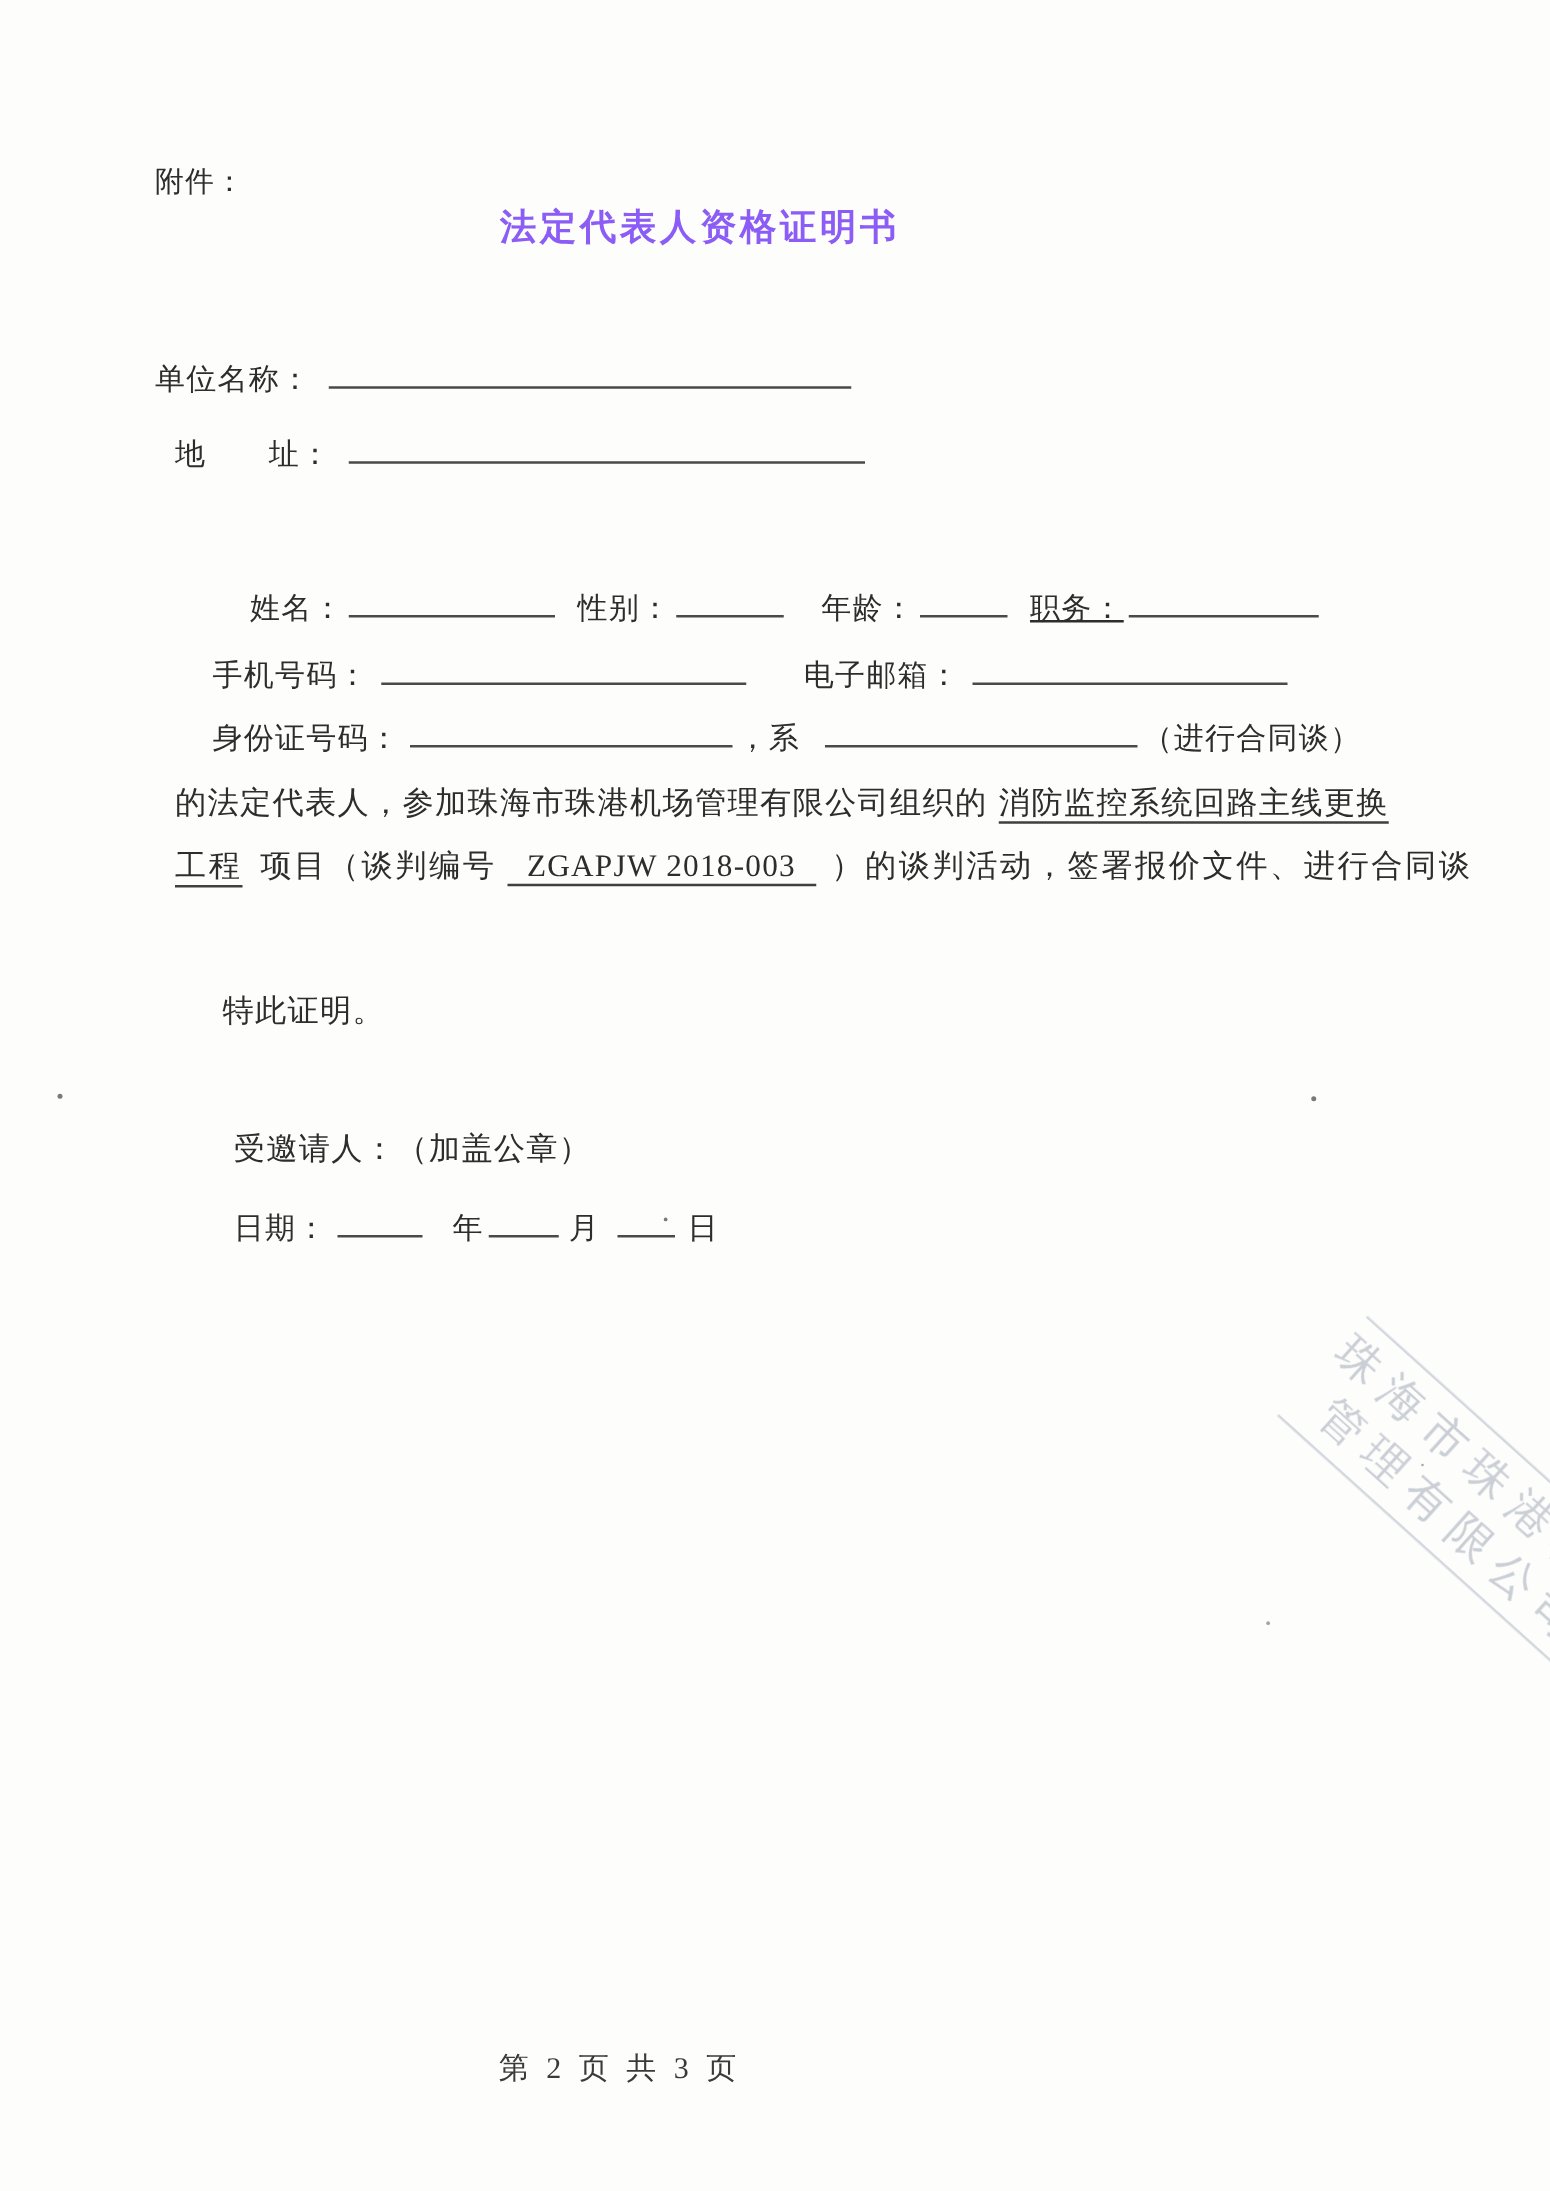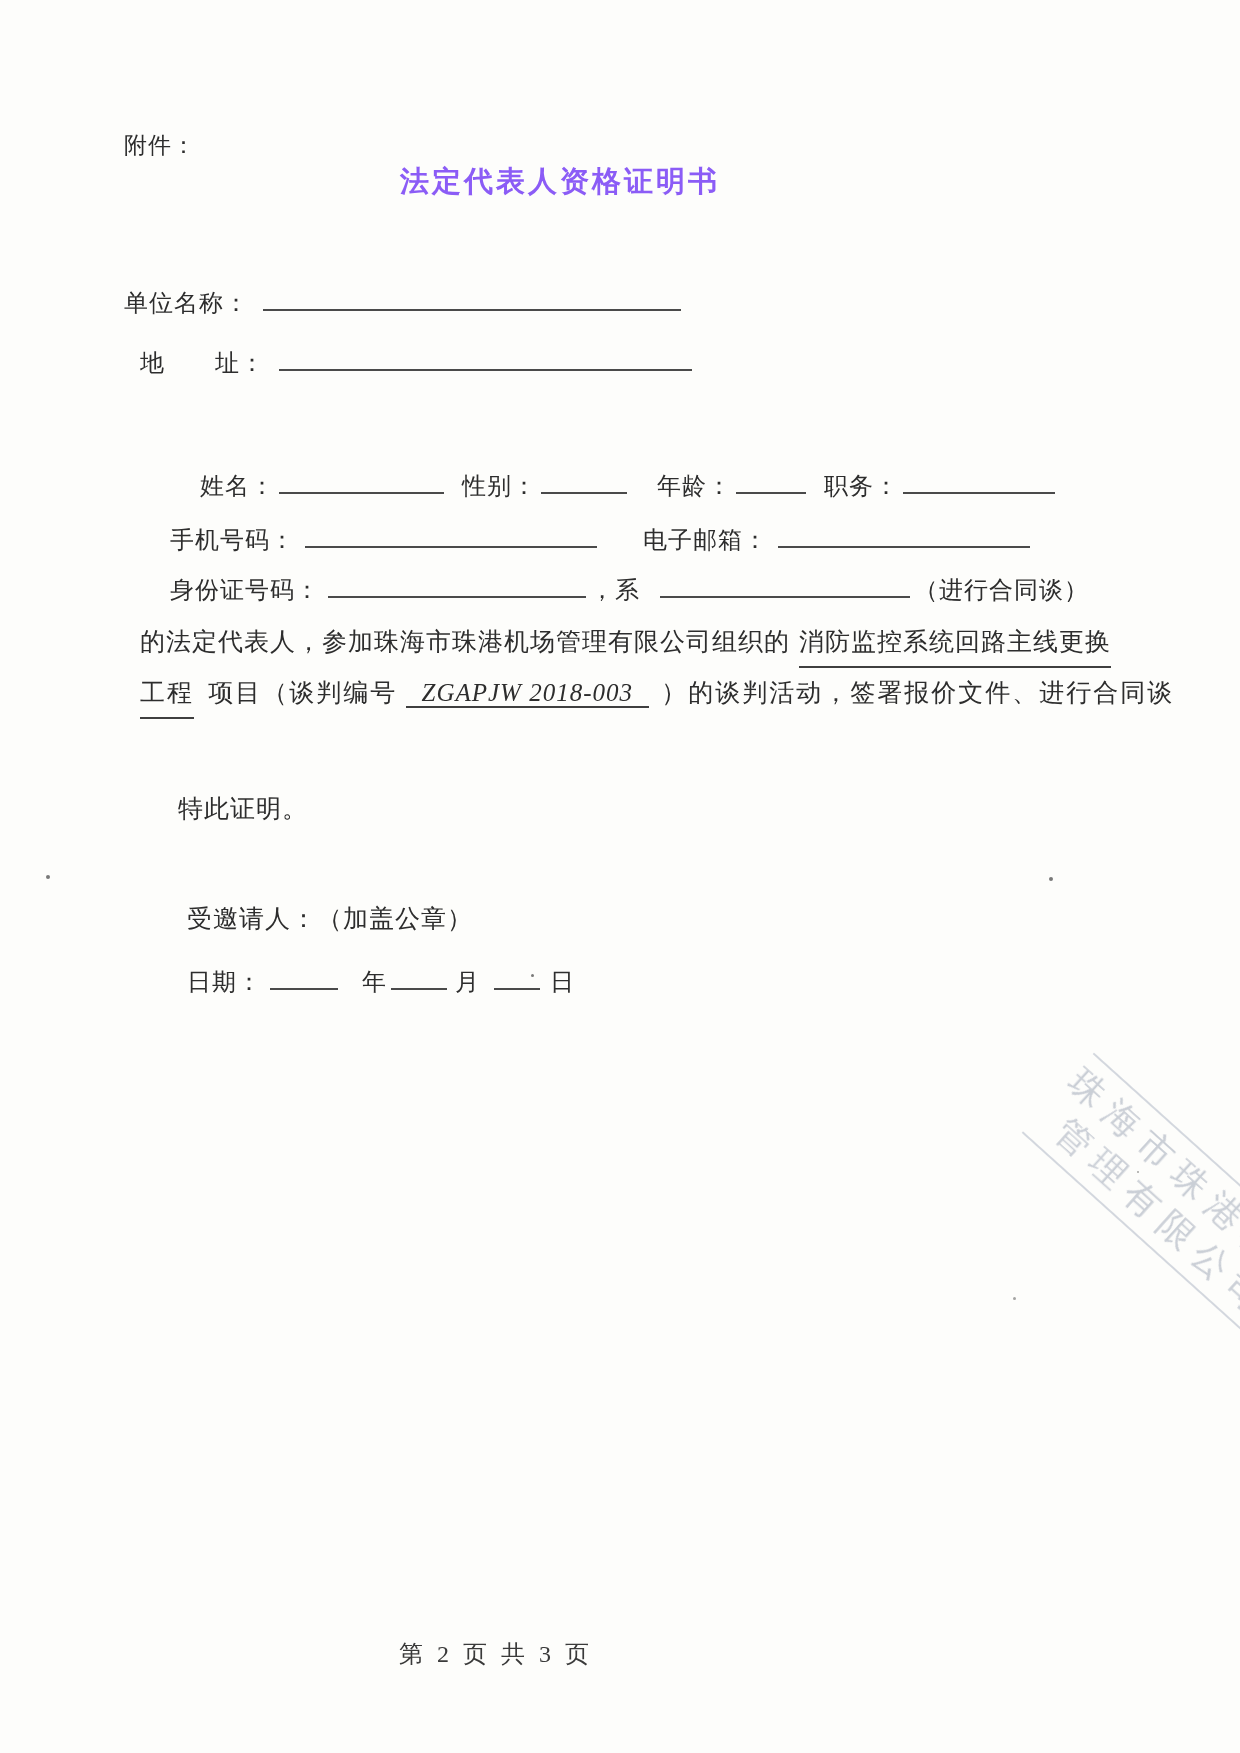--- a/index.html
+++ b/index.html
@@ -16,21 +16,21 @@
   .att{left:124px;top:130px;font-size:23px;letter-spacing:1px;}
   .title{
     left:0;top:162px;width:1120px;text-align:center;
     font-size:29px;font-weight:bold;letter-spacing:3px;color:#8b5cf6;
   }
   .lbl{font-size:24px;letter-spacing:1px;}
   .blank{
     display:inline-block;height:26px;vertical-align:baseline;
     border-bottom:2px solid #4a4a4a;
   }
-  .u{border-bottom:2px solid #3f3f3f;padding-bottom:11px;}
+  .u{border-bottom:2px solid #3f3f3f;padding-bottom:1px;}
   .bodyline{left:140px;width:960px;font-size:25px;letter-spacing:1px;white-space:nowrap;}
   .footer{
     left:0;top:1638px;width:992px;text-align:center;
     font-size:24px;letter-spacing:4px;color:#3a3a3a;
   }
   .speck{position:absolute;background:#4c4c4c;border-radius:50%;opacity:.75;}
   
   .wm{
     position:absolute;right:-58px;top:1118px;width:360px;height:300px;
     transform:rotate(42deg);transform-origin:center;
@@ -59,21 +59,21 @@
     <span class="blank" style="width:413px;margin-left:10px;"></span>
   </div>
 
   <div class="abs" style="left:200px;top:466px;">
     <span class="lbl">姓名：</span>
     <span class="blank" style="width:165px;"></span>
     <span class="lbl" style="margin-left:14px;">性别：</span>
     <span class="blank" style="width:86px;"></span>
     <span class="lbl" style="margin-left:26px;">年龄：</span>
     <span class="blank" style="width:70px;"></span>
-    <span class="lbl" style="margin-left:14px;">职务：</span>
+    <span class="lbl" style="margin-left:14px;text-decoration:underline;">职务：</span>
     <span class="blank" style="width:152px;"></span>
   </div>
 
   <div class="abs" style="left:170px;top:520px;">
     <span class="lbl">手机号码：</span>
     <span class="blank" style="width:292px;margin-left:6px;"></span>
     <span class="lbl" style="margin-left:42px;margin-top:17px;">电子邮箱：</span>
     <span class="blank" style="width:252px;margin-left:6px;"></span>
   </div>
 
@@ -85,21 +85,21 @@
     <span class="lbl">（进行合同谈）</span>
   </div>
 
   <div class="abs bodyline" style="top:625px;">
     <span>的法定代表人，参加珠海市珠港机场管理有限公司组织的</span><span class="u" style="margin-left:9px;">消防监控系统回路主线更换</span>
   </div>
 
   <div class="abs bodyline" style="top:676px;letter-spacing:2px;">
     <span class="u">工程</span>
     <span style="margin-left:6px;">项目（谈判编号</span>
-    <span class="u" style="padding:0 16px;letter-spacing:1px;font-style:italic;">ZGAPJW 2018-003</span>
+    <span class="u" style="padding:0 16px;letter-spacing:1px;">ZGAPJW 2018-003</span>
     <span style="margin-left:4px;">）的谈判活动，签署报价文件、进行合同谈</span>
   </div>
 
 
   <div class="abs" style="left:178px;top:792px;font-size:25px;letter-spacing:1px;">特此证明。</div>
 
   <div class="abs" style="left:187px;top:962px;">
     <span class="lbl">日期：</span>
     <span class="blank" style="width:68px;margin-left:4px;"></span>
     <span class="lbl" style="margin-left:20px;">年</span>

